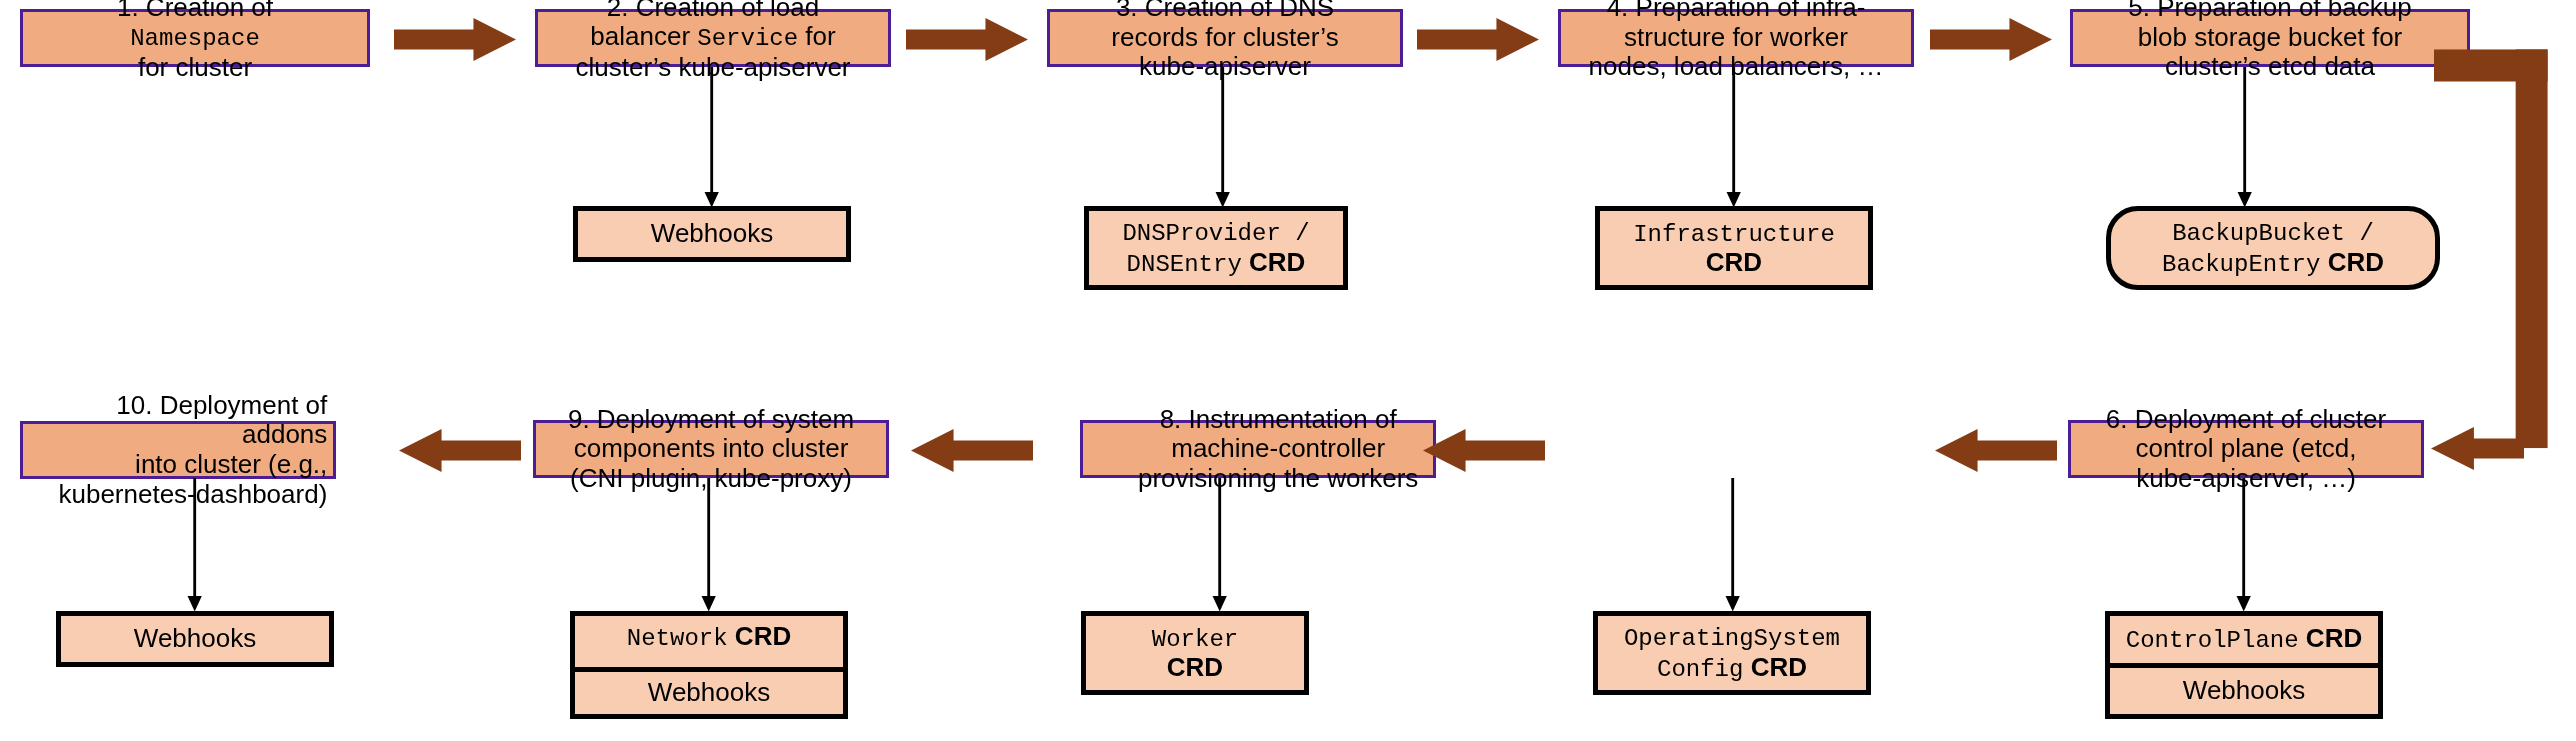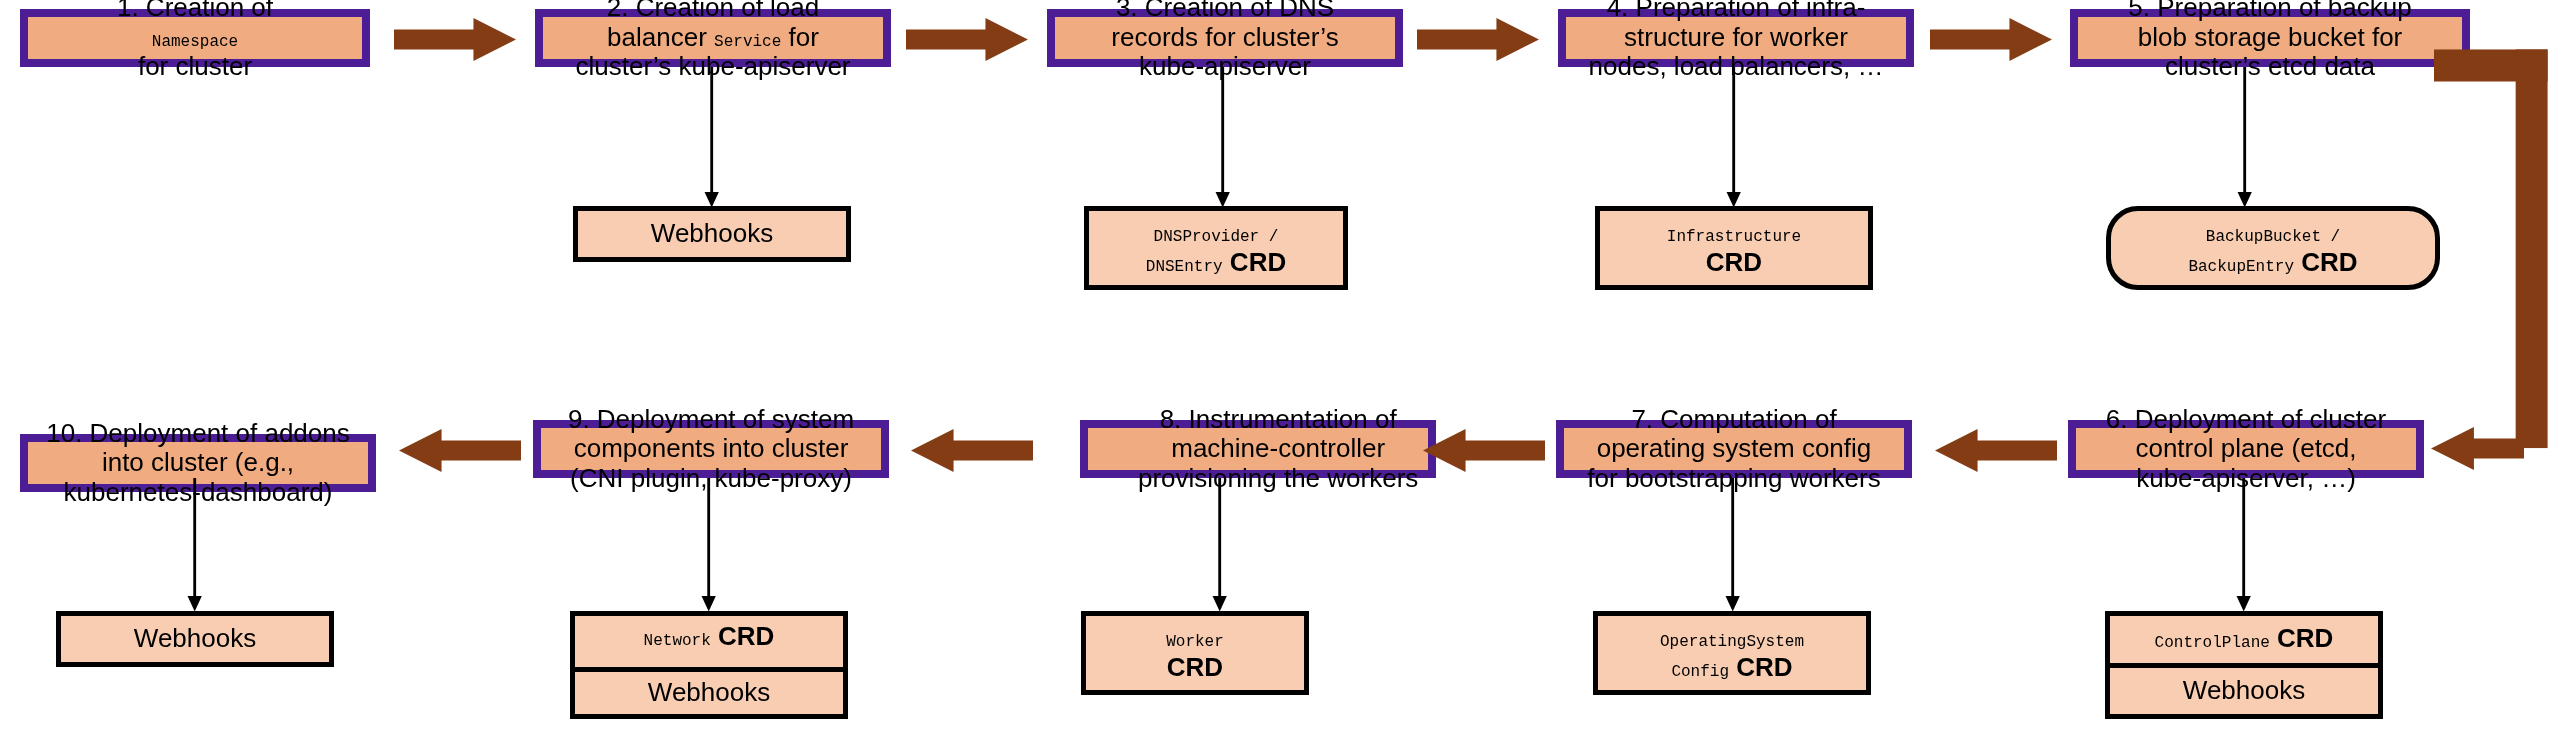--- a/index.html
+++ b/index.html
@@ -16,21 +16,21 @@
     position: relative;
     width: 2576px;
     height: 742px;
     background: #ffffff;
   }
 
   
   .step-box {
     position: absolute;
     background: #f0ac80;
-    border: 8px solid #4c1d95;
+    border: 3px solid #4c1d95;
     display: flex;
     align-items: center;
     justify-content: center;
     text-align: center;
     line-height: 1.14;
     font-size: 26px;
     color: #000000;
     padding: 2.8px 5.7px;
   }
   .step-box .txt { display: block; width: 100%; }
@@ -51,21 +51,21 @@
     text-align: center;
     font-size: 26px;
     line-height: 1.15;
     color: #000000;
     padding: 2.1px 4.3px;
   }
   .artifact-cell + .artifact-cell { border-top: 5px solid #000000; }
 
   .mono {
     font-family: "Liberation Mono", "DejaVu Sans Mono", monospace;
-    font-size: 16px;
+    font-size: 24px;
     letter-spacing: 0px;
   }
   .bold { font-weight: bold; }
 
   
   .block-arrow {
     position: absolute;
     height: 100%;
   }
   .block-arrow svg { display: block; width: 100%; height: 100%; }
@@ -124,35 +124,32 @@
         <span class="txt"><span class="mono">Infrastructure</span><br><span class="bold">CRD</span></span>
       </div>
     </div>
 
   <div class="artifact-box" style="left:2106px; top:206px; width:334px; height:84px;border-radius:32px;">
       <div class="artifact-cell">
         <span class="txt"><span class="mono">BackupBucket /</span><br><span class="mono">BackupEntry</span><span class="bold"> CRD</span></span>
       </div>
     </div>
 
-  <div class="step-box" style="left:20px; top:434px; width:356px; height:58px;">
+  <div class="step-box" style="left:20px; top:421px; width:316px; height:58px;text-align:right;">
       <span class="txt"><span>10. Deployment of addons</span><br><span>into cluster (e.g.,</span><br><span>kubernetes-dashboard)</span></span>
     </div>
 
   <div class="step-box" style="left:533px; top:420px; width:356px; height:58px;">
       <span class="txt"><span>9. Deployment of system</span><br><span>components into cluster</span><br><span>(CNI plugin, kube-proxy)</span></span>
     </div>
 
   <div class="step-box" style="left:1080px; top:420px; width:356px; height:58px;padding-left:46px;">
       <span class="txt"><span>8. Instrumentation of</span><br><span>machine-controller</span><br><span>provisioning the workers</span></span>
     </div>
 
-  <div class="step-box" style="left:1556px; top:420px; width:356px; height:58px;">
-      <span class="txt"><span>7. Computation of</span><br><span>operating system config</span><br><span>for bootstrapping workers</span></span>
-    </div>
 
   <div class="step-box" style="left:2068px; top:420px; width:356px; height:58px;">
       <span class="txt"><span>6. Deployment of cluster</span><br><span>control plane (etcd,</span><br><span>kube-apiserver, …)</span></span>
     </div>
 
   <div class="artifact-box" style="left:56px; top:611px; width:278px; height:56px;">
       <div class="artifact-cell">
         <span class="txt"><span>Webhooks</span></span>
       </div>
     </div>

